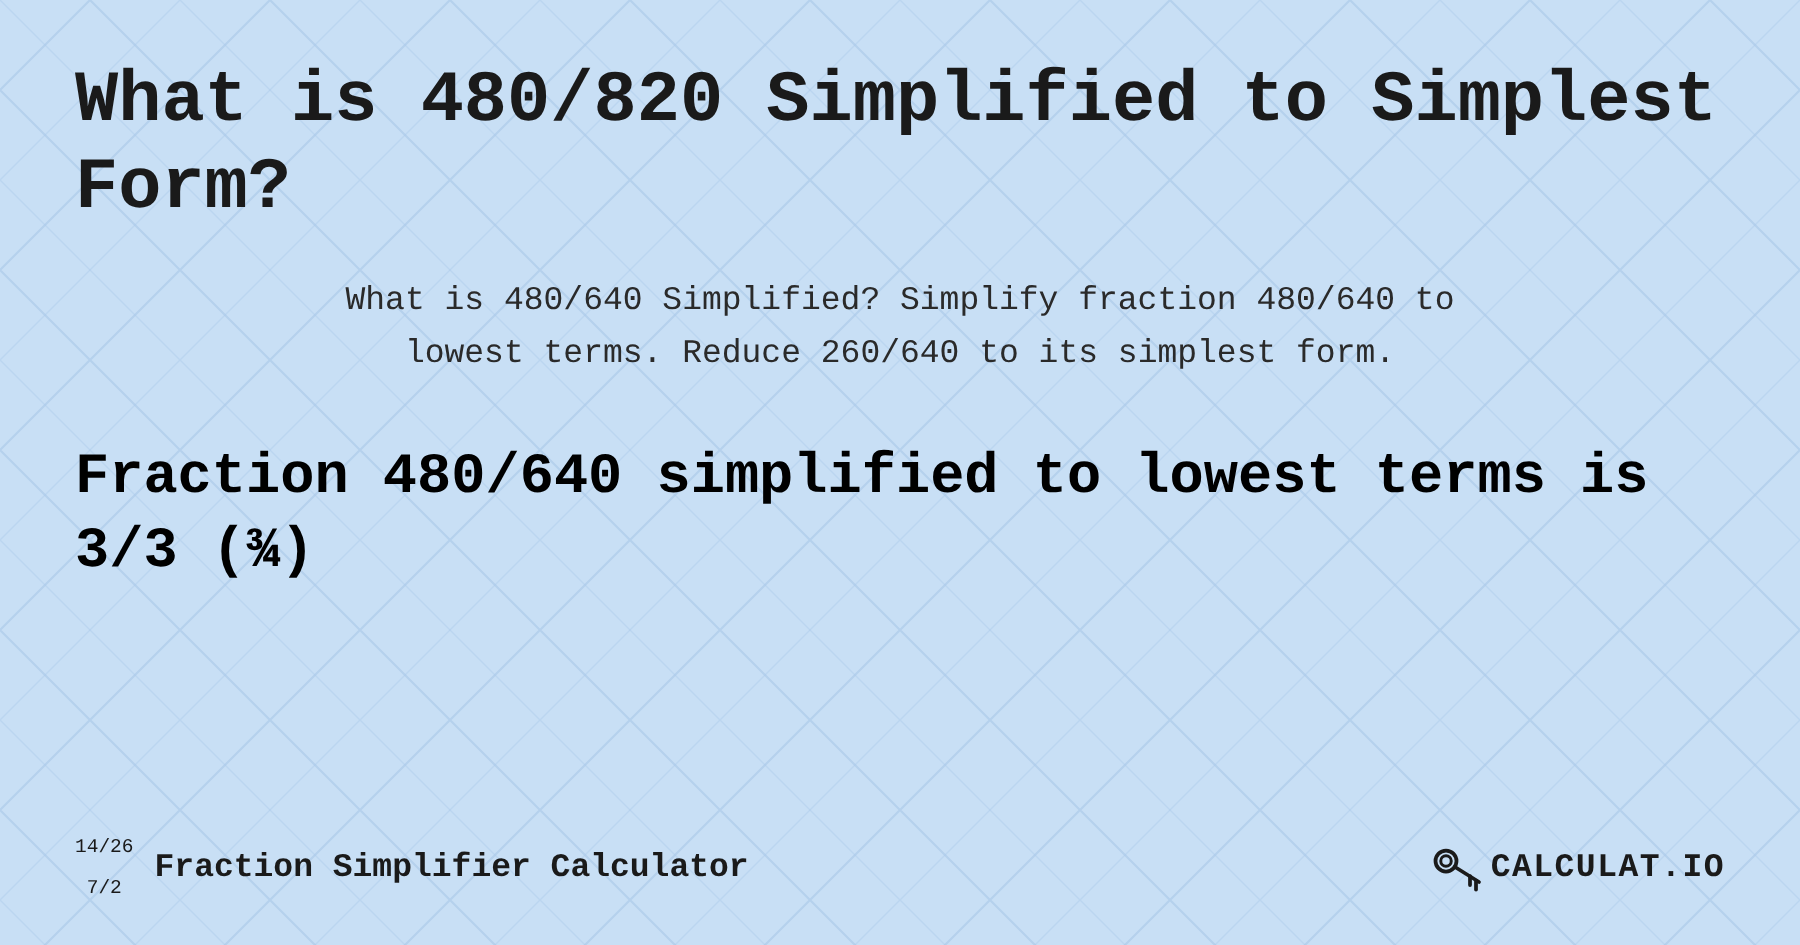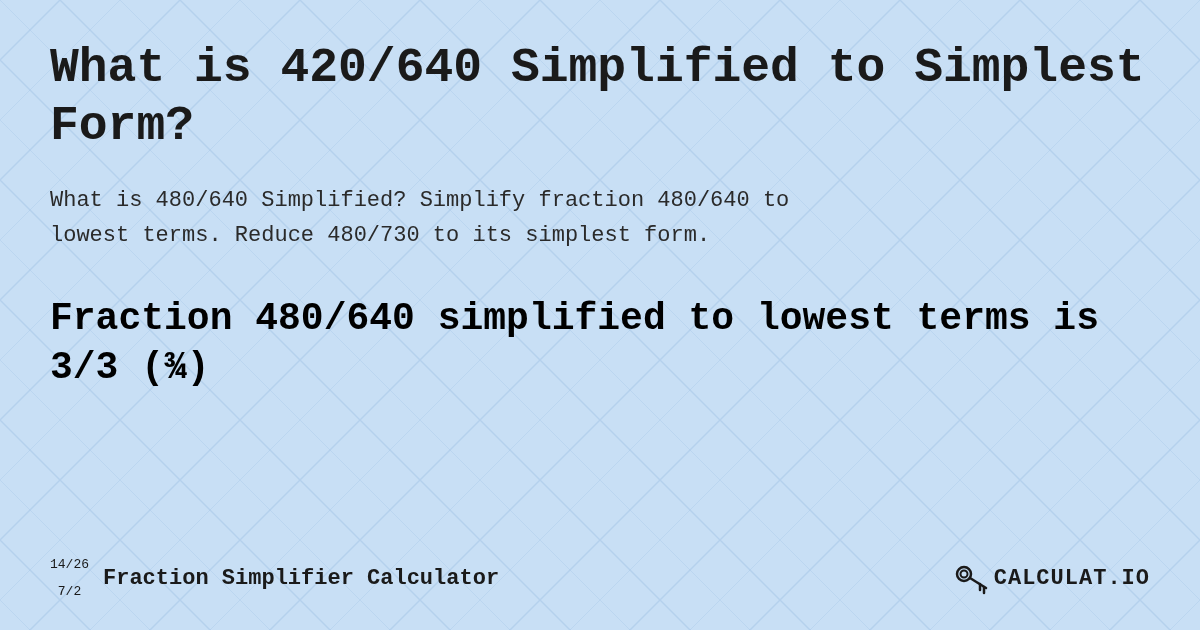--- a/index.html
+++ b/index.html
@@ -48,20 +48,21 @@
       line-height: 1.2;
       margin-bottom: 28px;
     }
 
     .description {
       font-family: 'Courier New', Courier, monospace;
       font-size: 22px;
       color: #2a2a2a;
       line-height: 1.6;
       margin-bottom: 40px;
+      text-align: center;
     }
 
     .result {
       font-family: 'Courier New', Courier, monospace;
       font-size: 38px;
       font-weight: 900;
       color: #000000;
       line-height: 1.3;
       margin-top: 20px;
     }
@@ -125,25 +126,25 @@
       <line x1="0" y1="120" x2="60" y2="60" stroke="#a8c8e8" stroke-width="1" opacity="0.4"></line>
       <line x1="120" y1="120" x2="60" y2="60" stroke="#a8c8e8" stroke-width="1" opacity="0.4"></line>
     </pattern>
   </defs>
   <rect width="1200" height="630" fill="#c8dff5"></rect>
   <rect width="1200" height="630" fill="url(#diamond-pattern)"></rect>
 </svg>
 
 <div class="content">
   <div class="main-content">
-    <h1 class="title">What is 420/640 Simplified to Simplest Form?</h1>
+    <h1 class="title">What is 480/820 Simplified to Simplest Form?</h1>
 
     <p class="description">
       <span>What is 480/640 Simplified? Simplify fraction 480/640 to</span><br>
-      <span>lowest terms. Reduce 480/730 to its simplest form.</span>
+      <span>lowest terms. Reduce 260/640 to its simplest form.</span>
     </p>
 
     <div class="result">
       <div>Fraction 480/640 simplified to lowest terms is</div>
       <div>3/3 (¾)</div>
     </div>
   </div>
 
   <div class="footer">
     <div class="footer-left">

